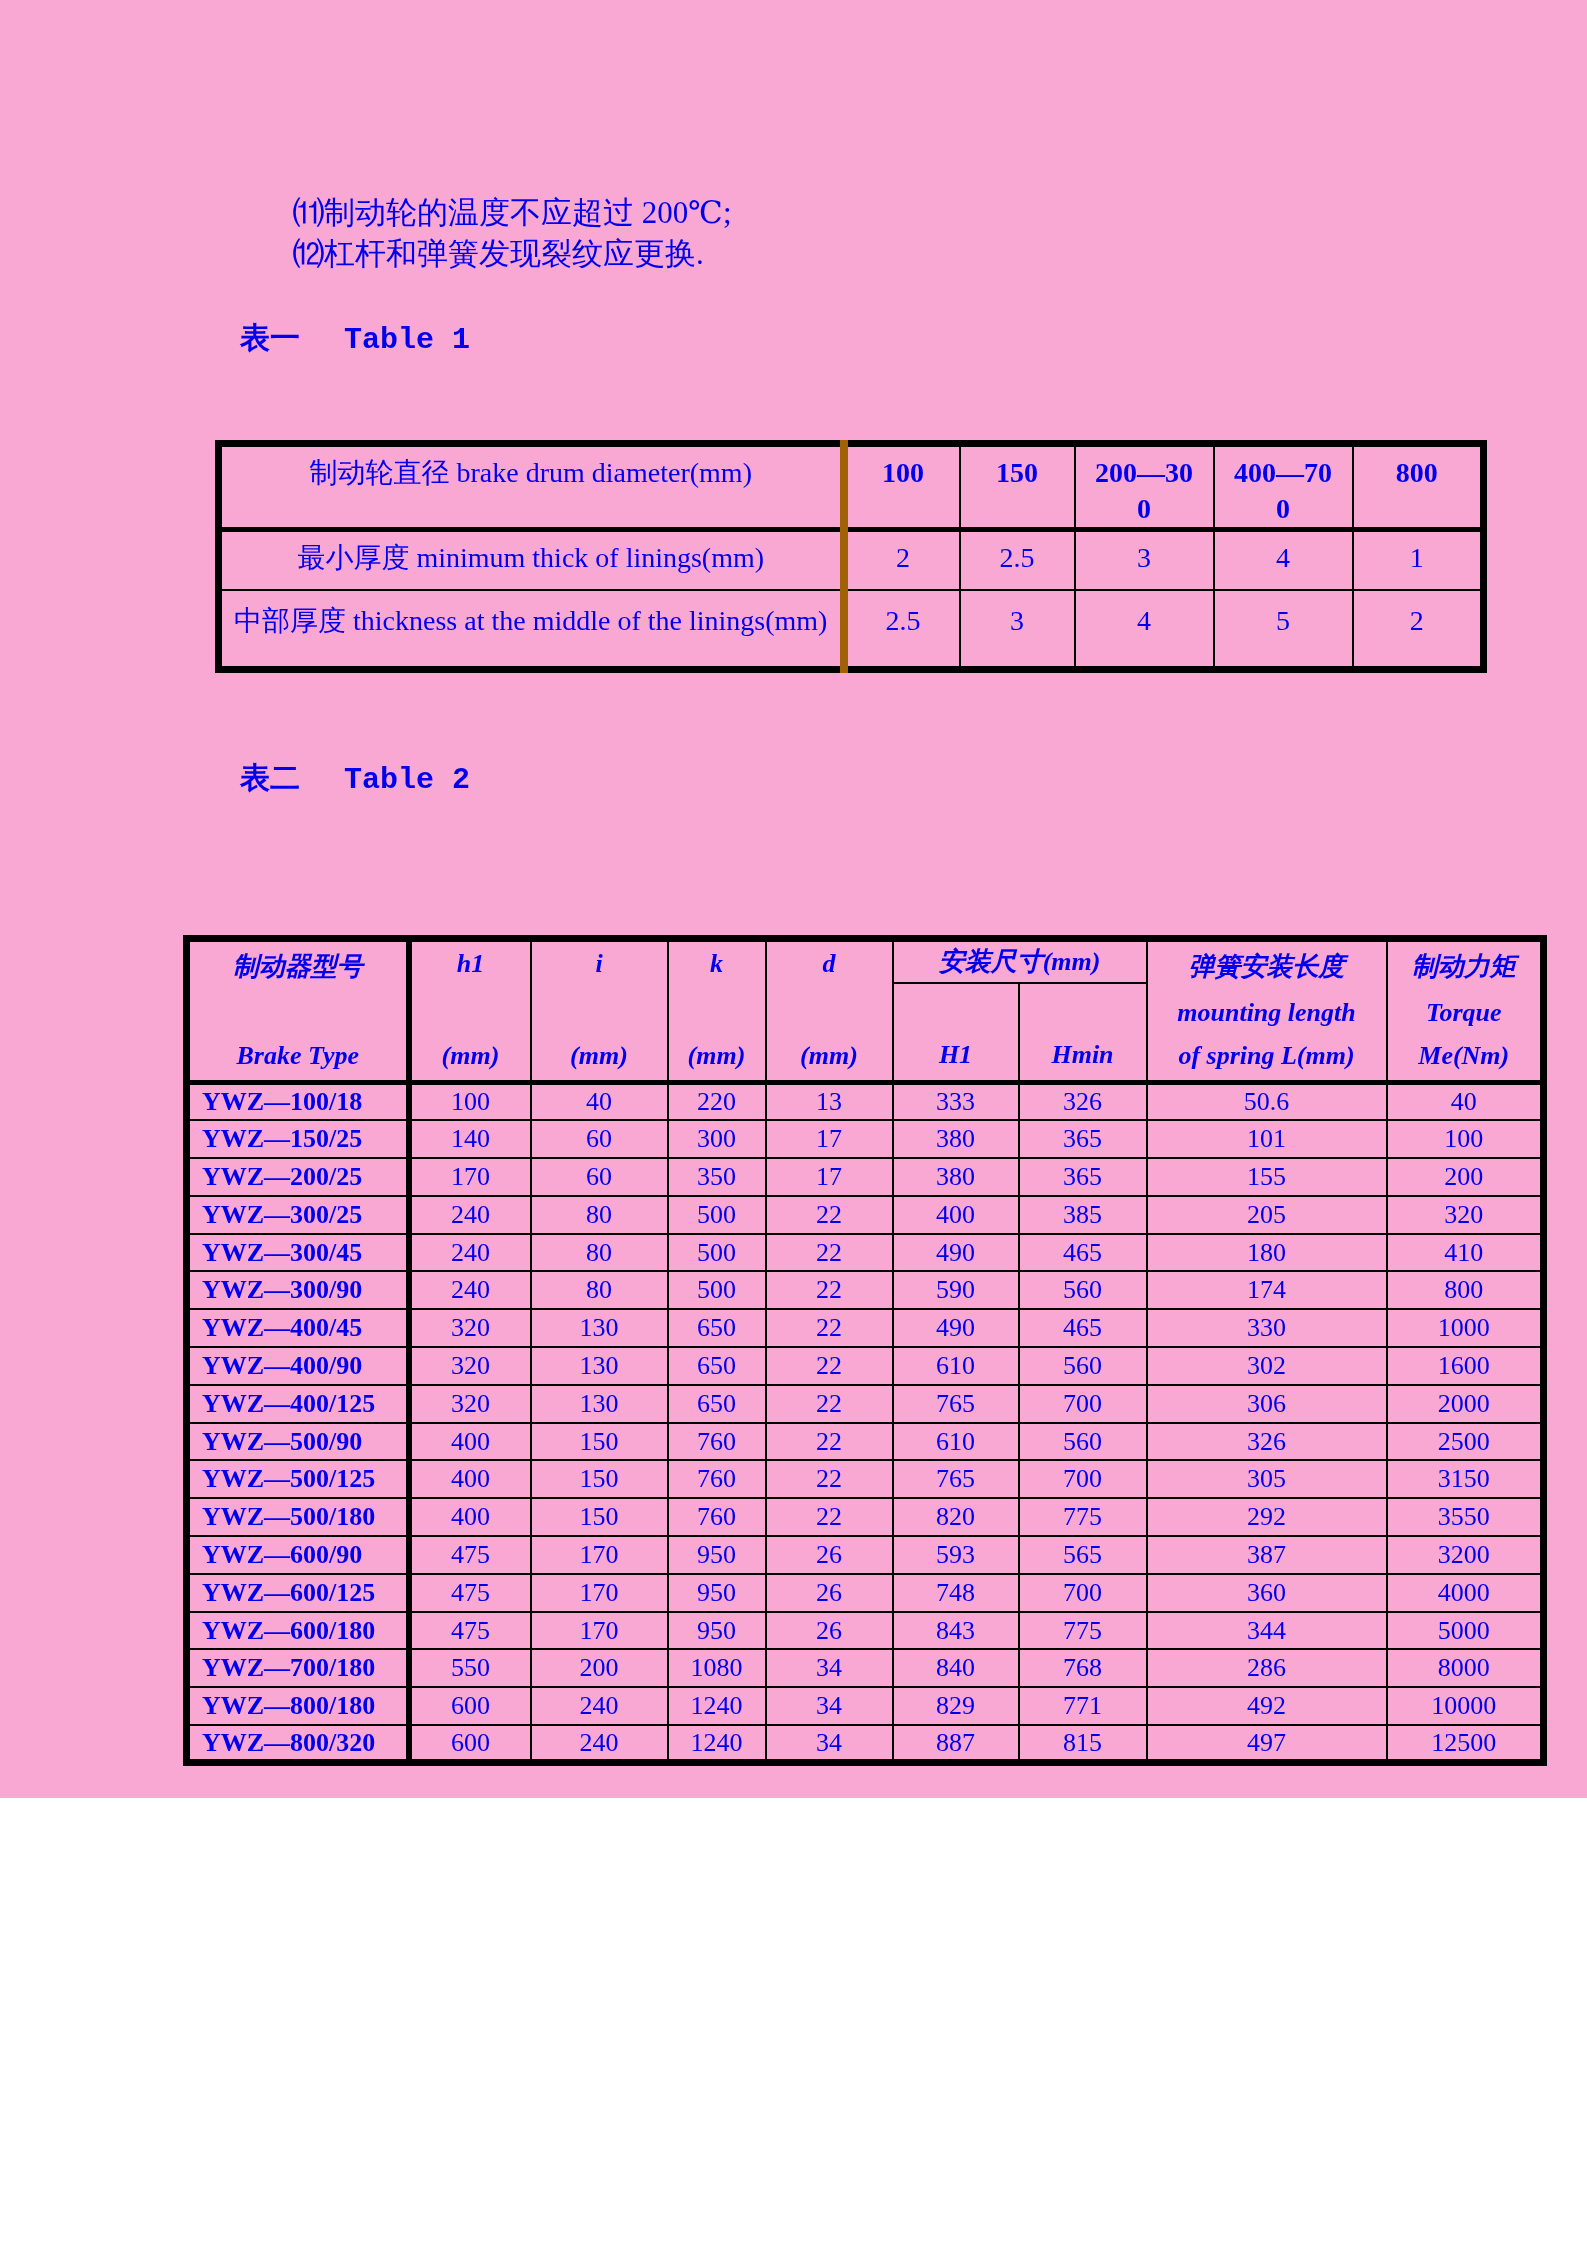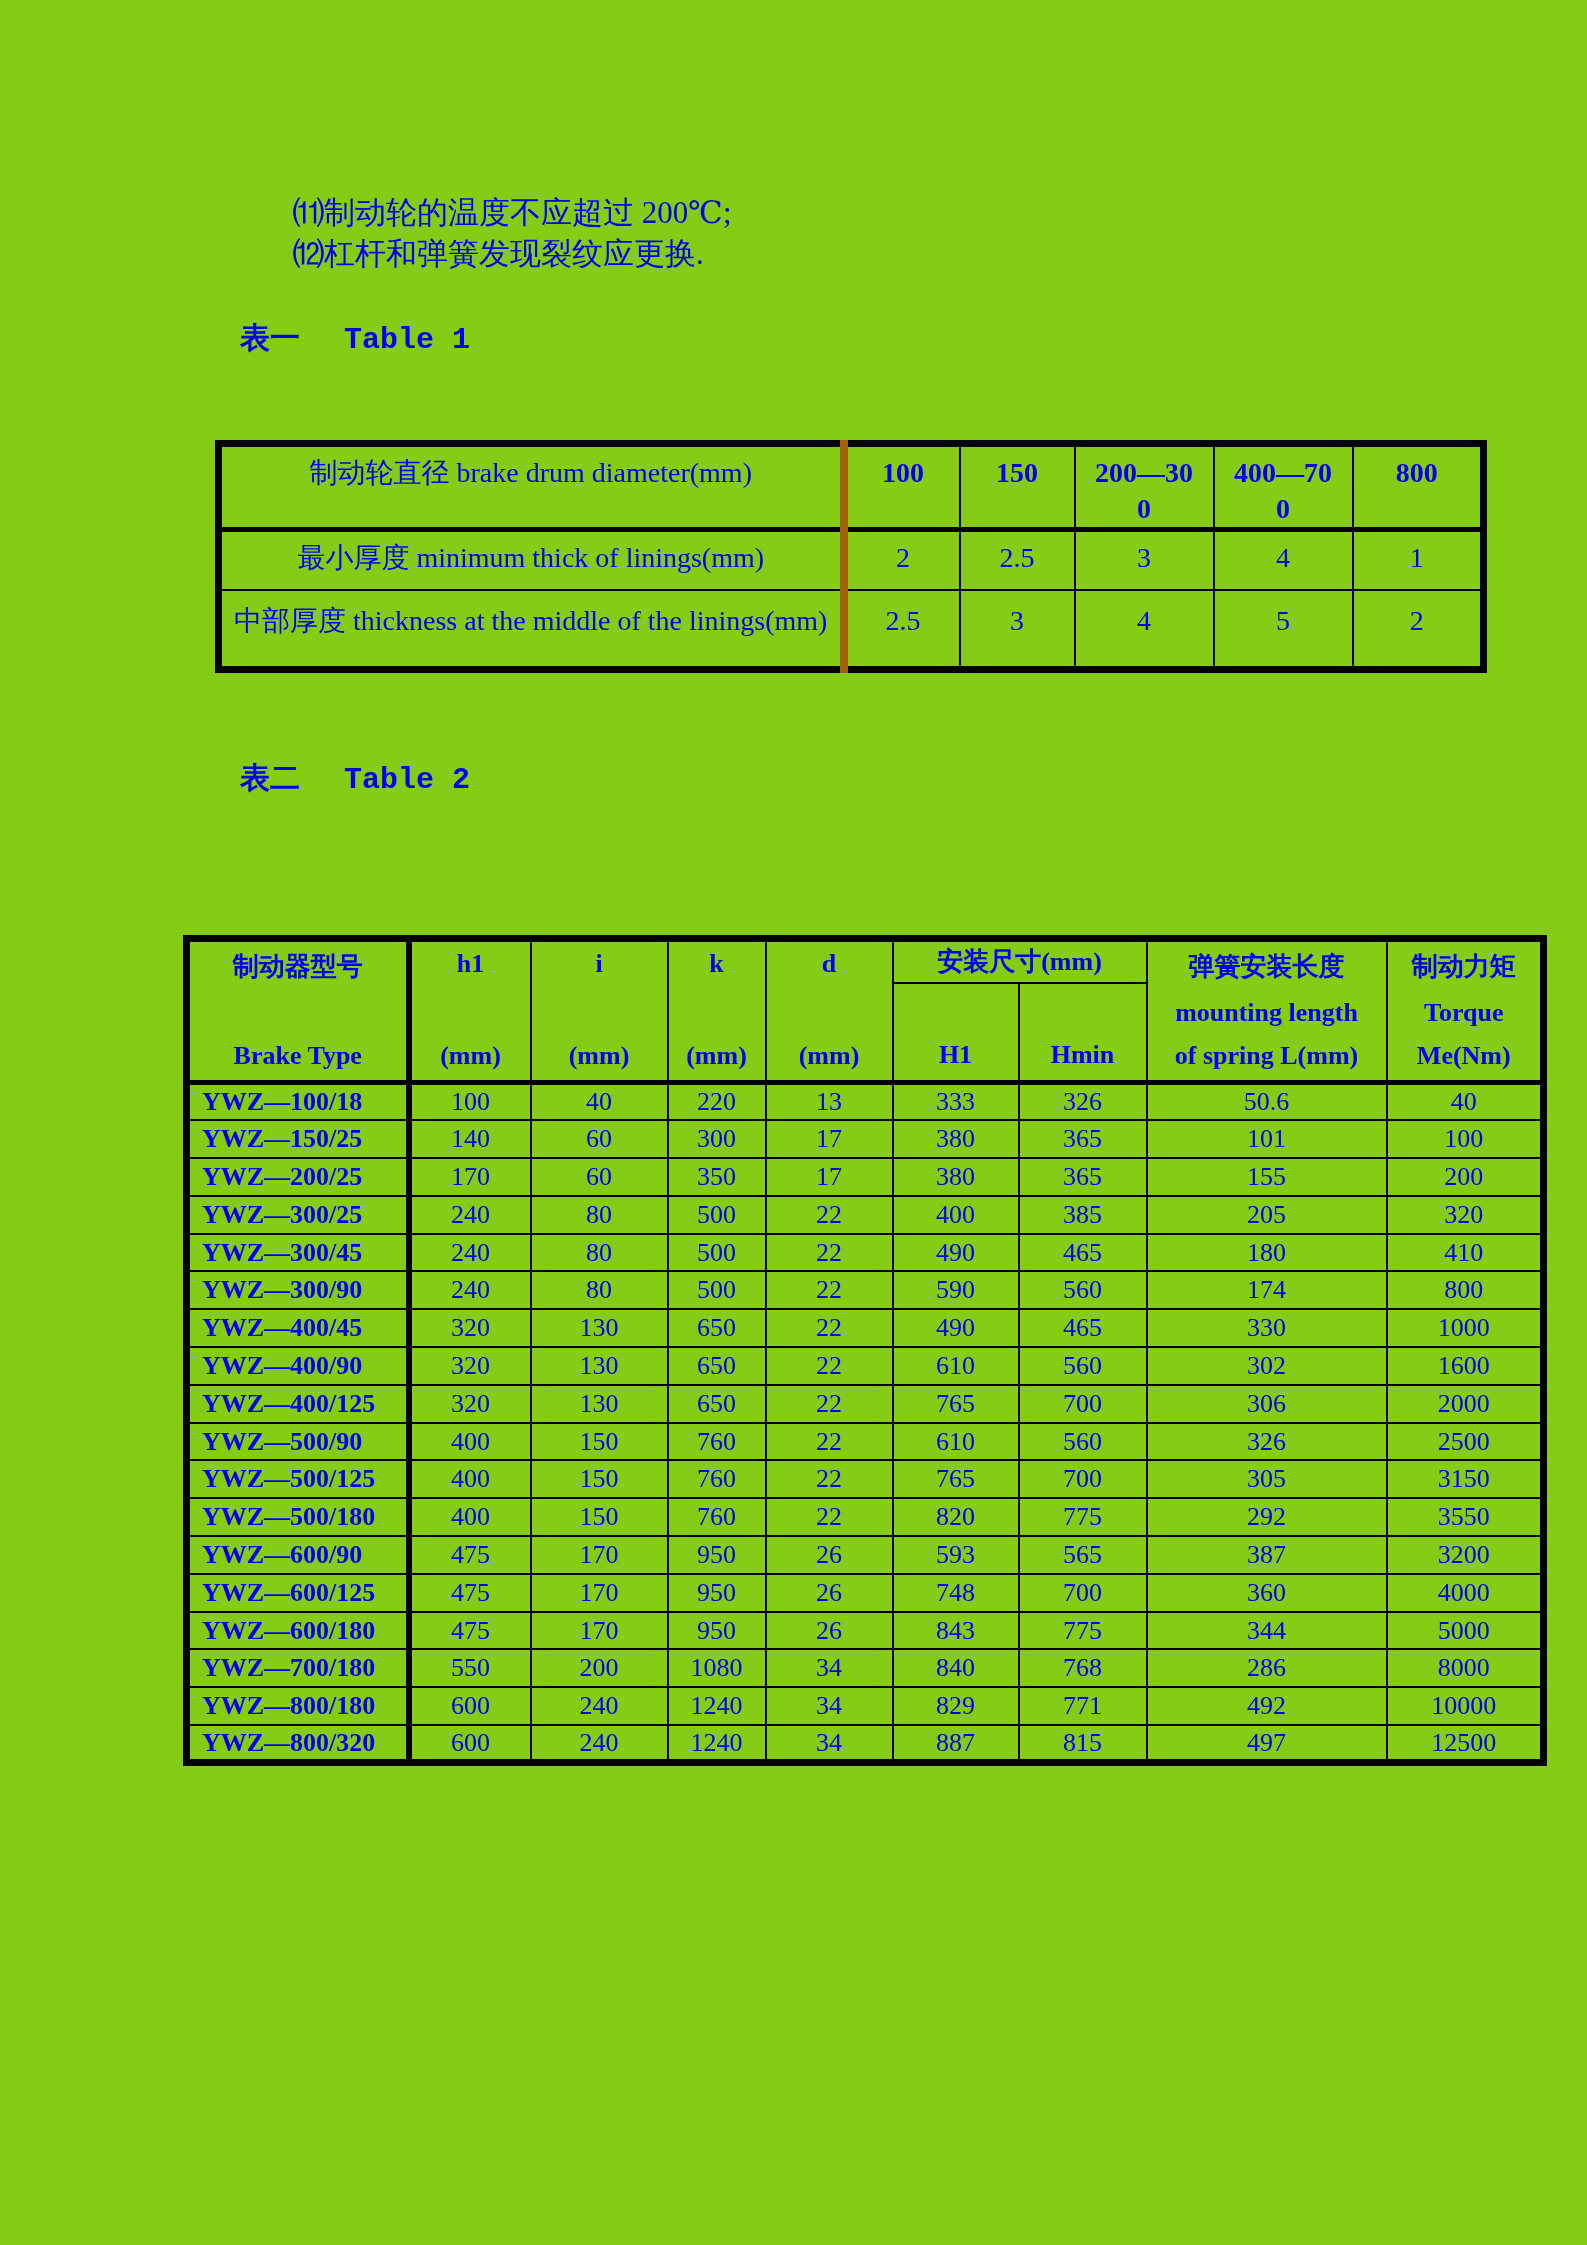--- a/index.html
+++ b/index.html
@@ -1,19 +1,19 @@
 <!DOCTYPE html>
 <html><head>
 <meta charset="utf-8">
 <style>
   html,body{margin:0;padding:0;background:#ffffff;}
   .page{
     position:relative;
-    width:1587px;height:2245px;
-    background:#84cc16;
+    width:1587px;height:1798px;
+    background:#f9a8d4;
     font-family:"Liberation Serif","DejaVu Serif",serif;
     color:#0000EE;
     overflow:hidden;
   }
   
   .notes{position:absolute;left:293px;top:192px;font-size:31px;line-height:41px;white-space:nowrap;}
   
   .tbl-heading{position:absolute;left:240px;font-size:30px;font-weight:bold;white-space:nowrap;font-family:Liberation Mono, monospace;}
   .tbl-heading .zh{margin-right:44px;}
   #h-table1{top:318px;}
@@ -27,21 +27,21 @@
   .t1 tr.hdr-row td{border-bottom:5px solid #000;}
   .t1 td.labelcol{border-right:8px solid #a16207;font-weight:normal;padding:8px 10px 4px 10px;}
   .t1 tr.hdr-row td{height:86px;padding-top:8px;}
   .t1 td.hdrv{font-weight:bold;word-break:break-all;padding:8px 16px 0 16px;}
   .t1 tr.r2 td{height:60px;padding-top:8px;}
   .t1 tr.r3 td{height:80px;padding-top:12px;}
   
   .t2{position:absolute;left:183px;top:935px;width:1357px;border:7px solid #000;}
   .t2 td{border:2px solid #000;text-align:center;font-size:26px;}
   .t2 td.typecol{border-right:6px solid #000;}
-  .t2 .hrow1 td, .t2 .hrow2 td{font-weight:bold;}
+  .t2 .hrow1 td, .t2 .hrow2 td{font-weight:bold;font-style:italic;}
   .t2 tr.hrow2 td{border-bottom:5px solid #000;}
   .t2 td.hspan{border-bottom:5px solid #000;vertical-align:top;}
   .t2 .vcell{display:flex;flex-direction:column;justify-content:space-between;height:122px;padding:6px 2px 8px 2px;}
   .t2 td.groupcell{height:37px;vertical-align:middle;padding-bottom:2px;}
   .t2 td.subcell{vertical-align:bottom;padding-bottom:10px;height:96px;}
   .t2 tbody.body tr{height:37.8px;}
   .t2 tbody.body td{line-height:1;padding:2px;}
   .t2 tbody.body td.typecol{font-weight:bold;text-align:left;padding-left:12px;}
 </style>
 </head>

